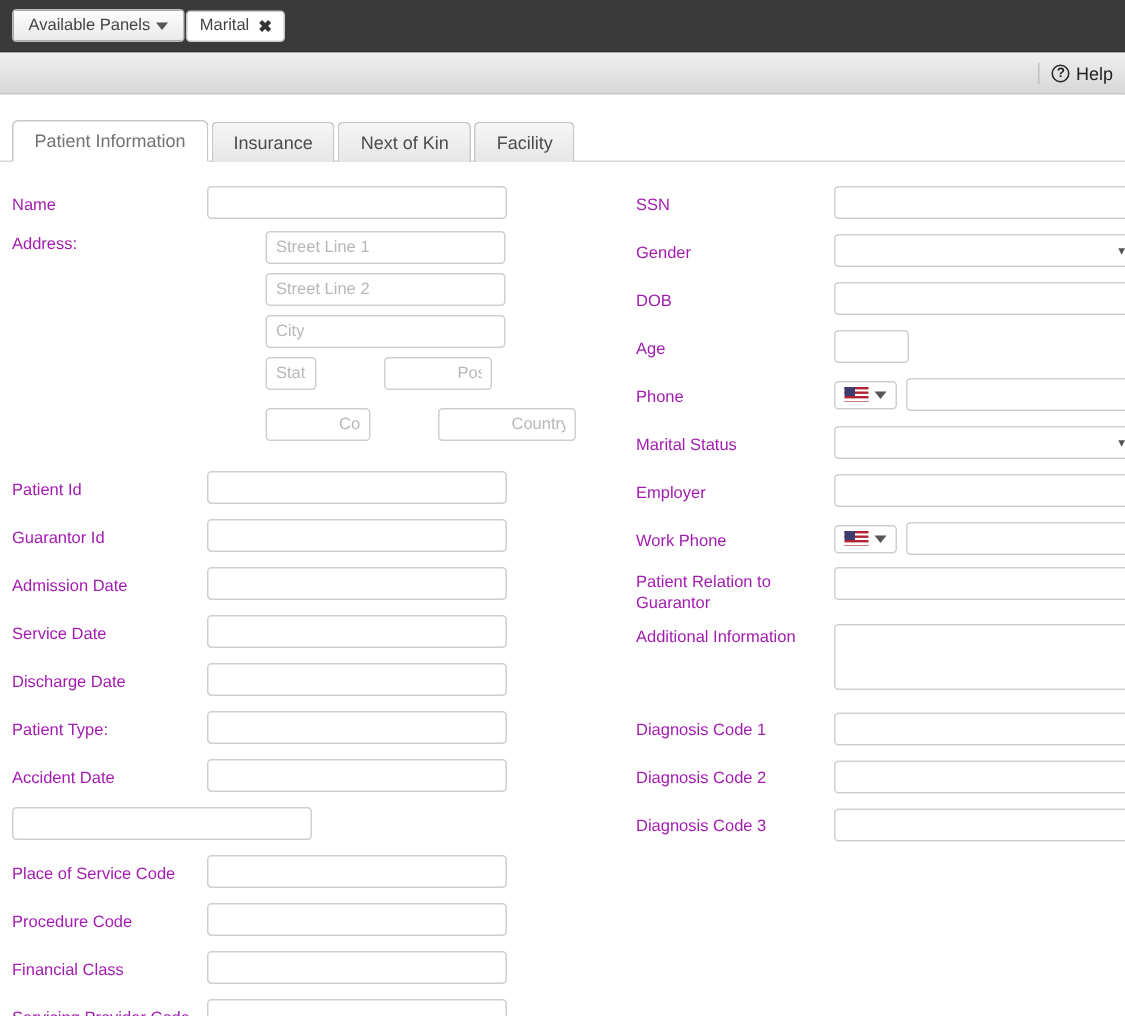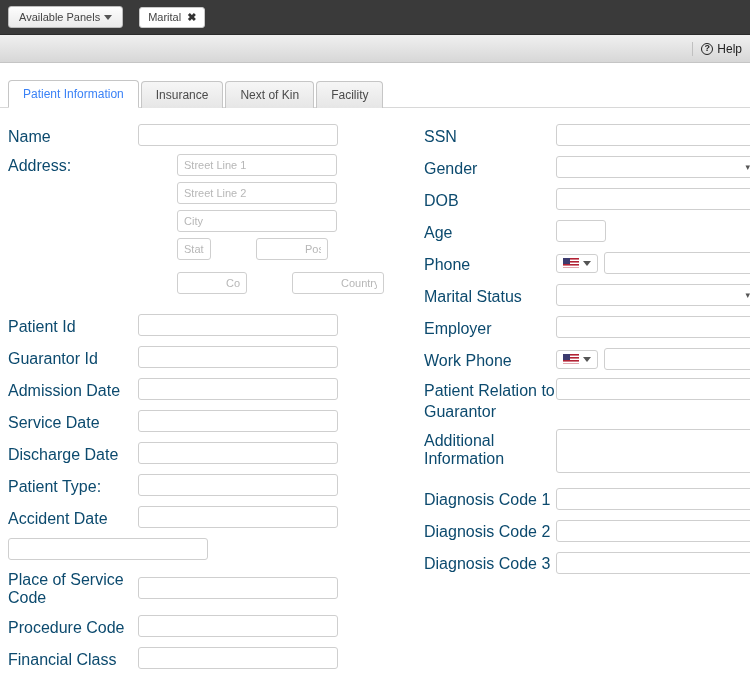--- a/index.html
+++ b/index.html
@@ -10,21 +10,21 @@
     color: #333;
     background: #fff;
     width: 750px;
   }
   
   .topbar {
     background: #3a3a3a;
     padding: 6px 8px;
     display: flex;
     align-items: center;
-    gap: 16px;
+    gap: 1px;
     border-bottom: 1px solid #2b2b2b;
   }
   .btn-panels {
     background: linear-gradient(#fdfdfd, #eaeaea);
     border: 1px solid #bcbcbc;
     border-radius: 3px;
     padding: 4px 10px;
     font-size: 11px;
     color: #444;
     display: inline-flex;
@@ -102,41 +102,41 @@
     font-size: 12px;
     color: #4b4b4b;
     border-radius: 4px 4px 0 0;
     margin-right: 2px;
     cursor: pointer;
     position: relative;
     top: 1px;
   }
   .tab.active {
     background: #fff;
-    color: #3b82f6;
+    color: #737373;
     border-bottom: 1px solid #fff;
   }
   
   .form-wrap {
     display: flex;
     padding: 14px 8px 6px 8px;
     gap: 40px;
   }
   .col { flex: 1; }
   .field-row {
     display: flex;
     align-items: center;
     margin-bottom: 6px;
     min-height: 26px;
   }
   .field-row.top { align-items: flex-start; }
   .label {
     width: 130px;
-    color: #0c4a6e;
-    font-size: 16px;
+    color: #a21caf;
+    font-size: 11px;
     padding-top: 3px;
     text-align: left;
   }
   .col-right .label { width: 132px; }
   .controls { flex: 1; }
   input.txt, select.sel, textarea.ta {
     width: 200px;
     border: 1px solid #cfcfcf;
     border-radius: 3px;
     padding: 4px 6px;

